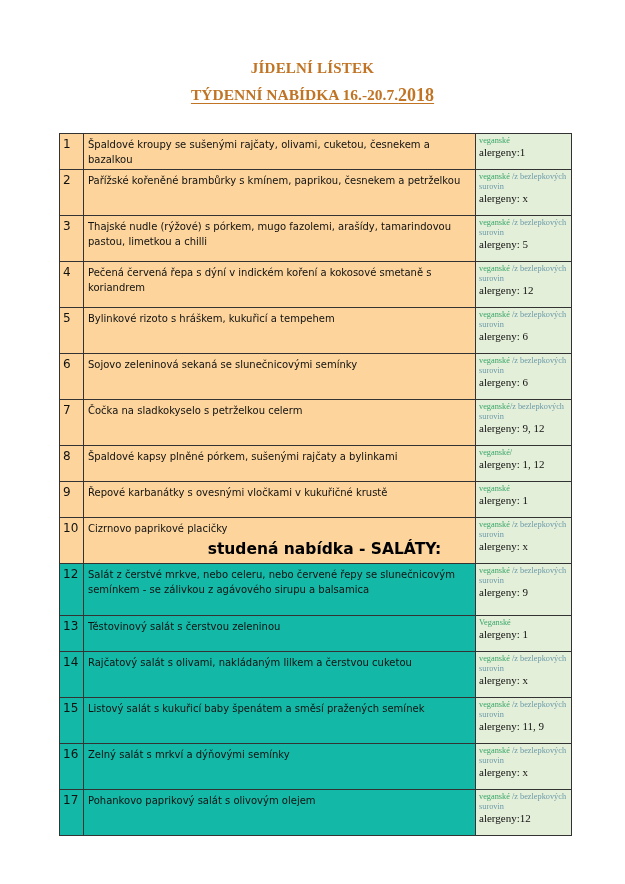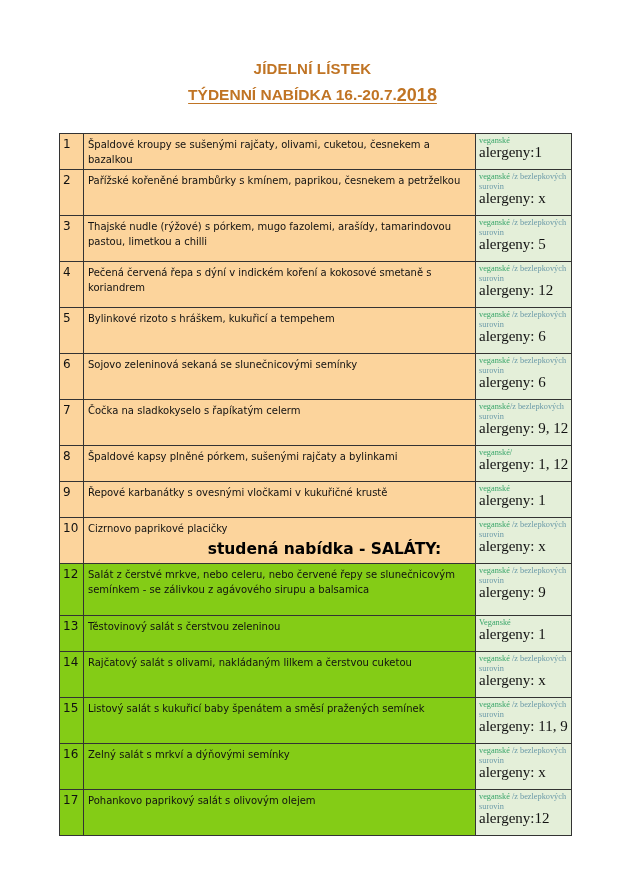--- a/index.html
+++ b/index.html
@@ -13,21 +13,21 @@
       position: relative;
       overflow: hidden;
       font-family: "DejaVu Sans", sans-serif;
     }
     .title {
       position: absolute;
       left: 0;
       width: 625px;
       text-align: center;
       color: #c07424;
-      font-family: Liberation Sans, sans-serif;
+      font-family: Liberation Serif, serif;
       font-weight: bold;
     }
     .title-main {
       top: 60px;
       font-size: 15px;
       letter-spacing: 0.2px;
     }
     .title-sub {
       top: 84px;
       font-size: 15.5px;
@@ -80,24 +80,24 @@
       width: 92px;
       background: #e4efd9;
       font-family: "Liberation Serif", serif;
       font-size: 8.3px;
       line-height: 10px;
       padding: 2px 0 12px 3px;
     }
     #hot-table { top: 133px; }
     #hot-table td.num, #hot-table td.name { background: #fcd49c; }
     #cold-table { top: 563px; }
-    #cold-table td.num, #cold-table td.name { background: #84cc16; }
+    #cold-table td.num, #cold-table td.name { background: #14b8a6; }
     .vegan { color: #3aa66a; }
     .gluten { color: #6b9aa8; }
-    .allergen { color: #111; font-size: 15px; display: block; margin-top: 1px; }
+    .allergen { color: #111; font-size: 11px; display: block; margin-top: 1px; }
   </style>
 </head>
 <body>
 
 <div class="title title-main">JÍDELNÍ LÍSTEK</div>
 <div class="title title-sub"><span>TÝDENNÍ NABÍDKA  16.-20.7.</span><span class="year">2018</span></div>
 
 <table class="menu" id="hot-table">
   <tbody id="hot-body">
       <tr style="height: 36px;">
@@ -125,21 +125,21 @@
         <td class="name">Bylinkové rizoto s hráškem, kukuřicí a tempehem</td>
         <td class="info"><span class="vegan">veganské</span><span class="gluten"> /z bezlepkových</span><br><span class="gluten">surovin</span><span class="allergen">alergeny: 6</span></td>
       </tr>
       <tr style="height: 38px;">
         <td class="num">6</td>
         <td class="name">Sojovo zeleninová sekaná se slunečnicovými semínky</td>
         <td class="info"><span class="vegan">veganské</span><span class="gluten"> /z bezlepkových</span><br><span class="gluten">surovin</span><span class="allergen">alergeny: 6</span></td>
       </tr>
       <tr style="height: 36px;">
         <td class="num">7</td>
-        <td class="name">Čočka na sladkokyselo s řapíkatým celerm</td>
+        <td class="name">Čočka na sladkokyselo s petrželkou celerm</td>
         <td class="info"><span class="vegan">veganské</span><span class="gluten">/z bezlepkových</span><br><span class="gluten">surovin</span><span class="allergen">alergeny: 9, 12</span></td>
       </tr>
       <tr style="height: 26px;">
         <td class="num">8</td>
         <td class="name">Špaldové kapsy plněné pórkem, sušenými rajčaty a bylinkami</td>
         <td class="info"><span class="vegan">veganské/</span><span class="allergen">alergeny: 1, 12</span></td>
       </tr>
       <tr style="height: 26px;">
         <td class="num">9</td>
         <td class="name">Řepové karbanátky s ovesnými vločkami v kukuřičné krustě</td>

